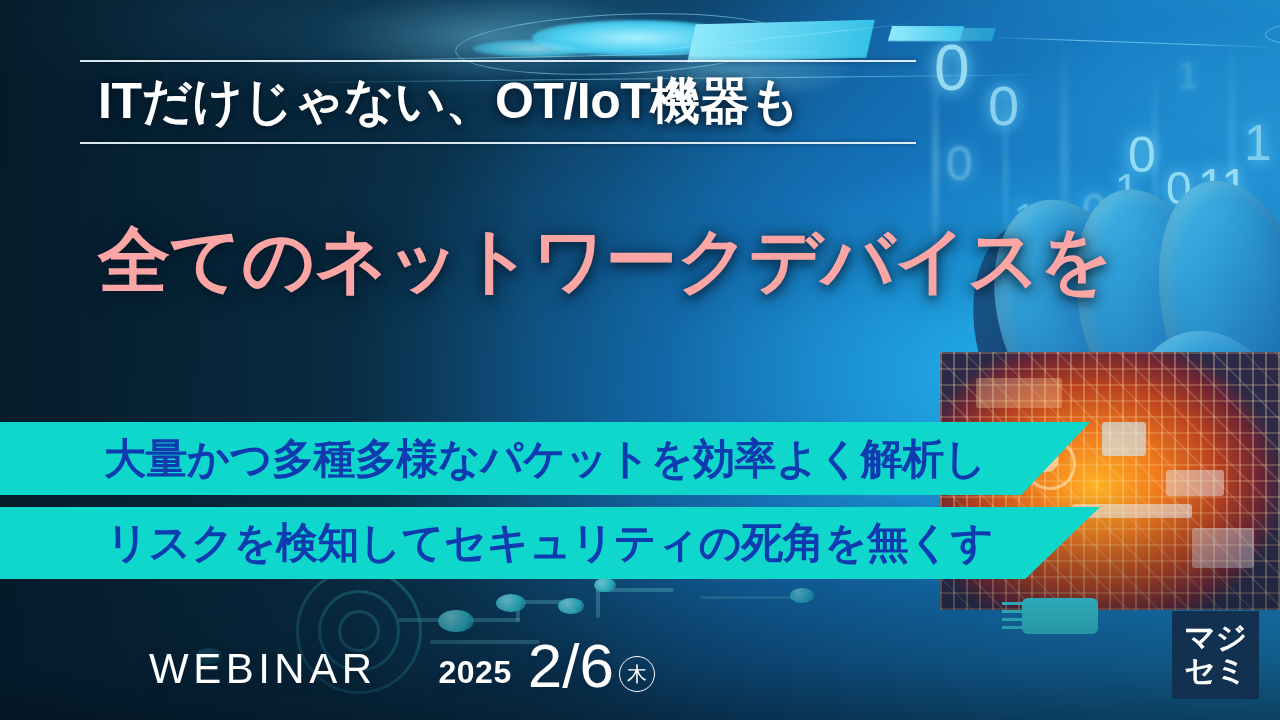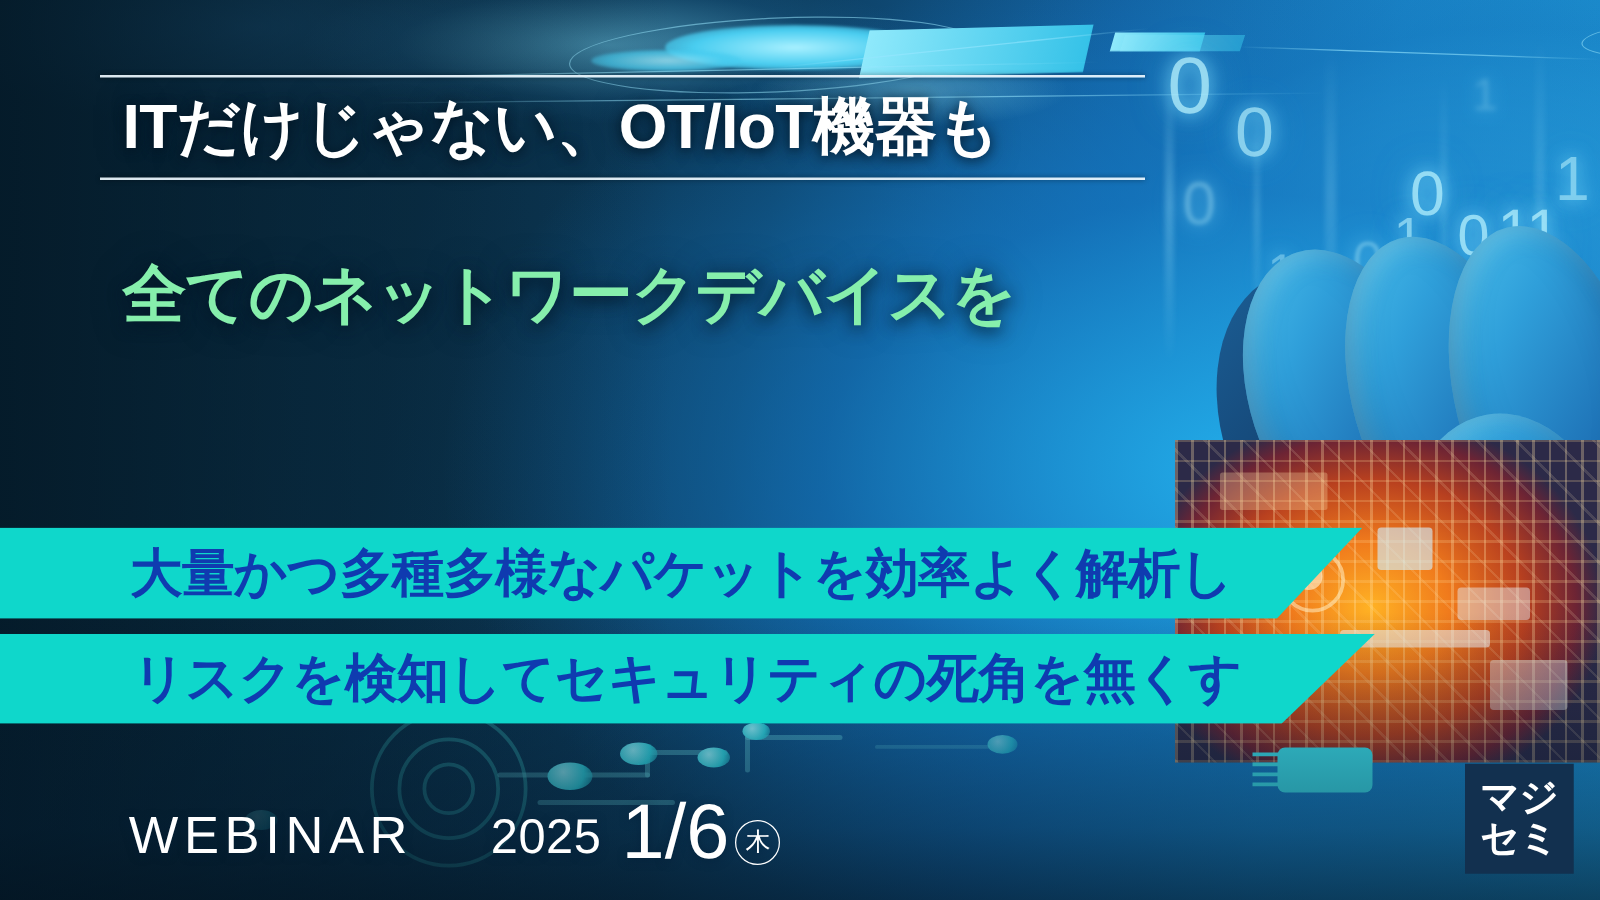--- a/index.html
+++ b/index.html
@@ -155,24 +155,24 @@
     line-height: 1;
     padding: 14px 0 16px 18px;
     white-space: nowrap;
     text-shadow: 0 2px 9px rgba(2,18,32,0.85), 0 0 22px rgba(5,30,50,0.55);
   }
 
   
   .headline {
     position: absolute;
     left: 98px;
-    top: 203px;
-    font-size: 51px;
+    top: 214px;
+    font-size: 72px;
     font-weight: 700;
-    color: #86efac;
+    color: #fca5a5;
     line-height: 1.30;
     letter-spacing: -1px;
     white-space: nowrap;
     text-shadow: 0 3px 12px rgba(3,20,36,0.88), 0 0 26px rgba(4,28,48,0.6);
   }
   .headline .hl-line { display: block; }
 
   
   .band {
     position: absolute;
@@ -213,29 +213,30 @@
     align-items: baseline;
     color: #ffffff;
     white-space: nowrap;
     text-shadow: 0 2px 8px rgba(4,30,55,0.55);
   }
   .webinar-word {
     font-size: 42px;
     font-weight: 300;
     letter-spacing: 4.5px;
     line-height: 1;
+    margin-left: 46px;
   }
   .date-group {
     display: flex;
     align-items: baseline;
     margin-left: 62px;
   }
   .year {
-    font-size: 39px;
-    font-weight: 400;
+    font-size: 32px;
+    font-weight: 700;
     letter-spacing: 0.5px;
     line-height: 1;
   }
   .md {
     font-size: 62px;
     font-weight: 300;
     letter-spacing: 0px;
     line-height: 1;
     margin-left: 16px;
     position: relative;
@@ -402,21 +403,21 @@
     </div>
 
     <div class="band band-2">
       <span class="band-text">リスクを検知してセキュリティの死角を無くす</span>
     </div>
 
     <div class="footer">
       <span class="webinar-word">WEBINAR</span>
       <span class="date-group">
         <span class="year">2025</span>
-        <span class="md">1/6</span>
+        <span class="md">2/6</span>
         <span class="dow">木</span>
       </span>
     </div>
 
     <div class="logo">
       <span class="logo-line">マジ</span>
       <span class="logo-line">セミ</span>
     </div>
 
   </div>

